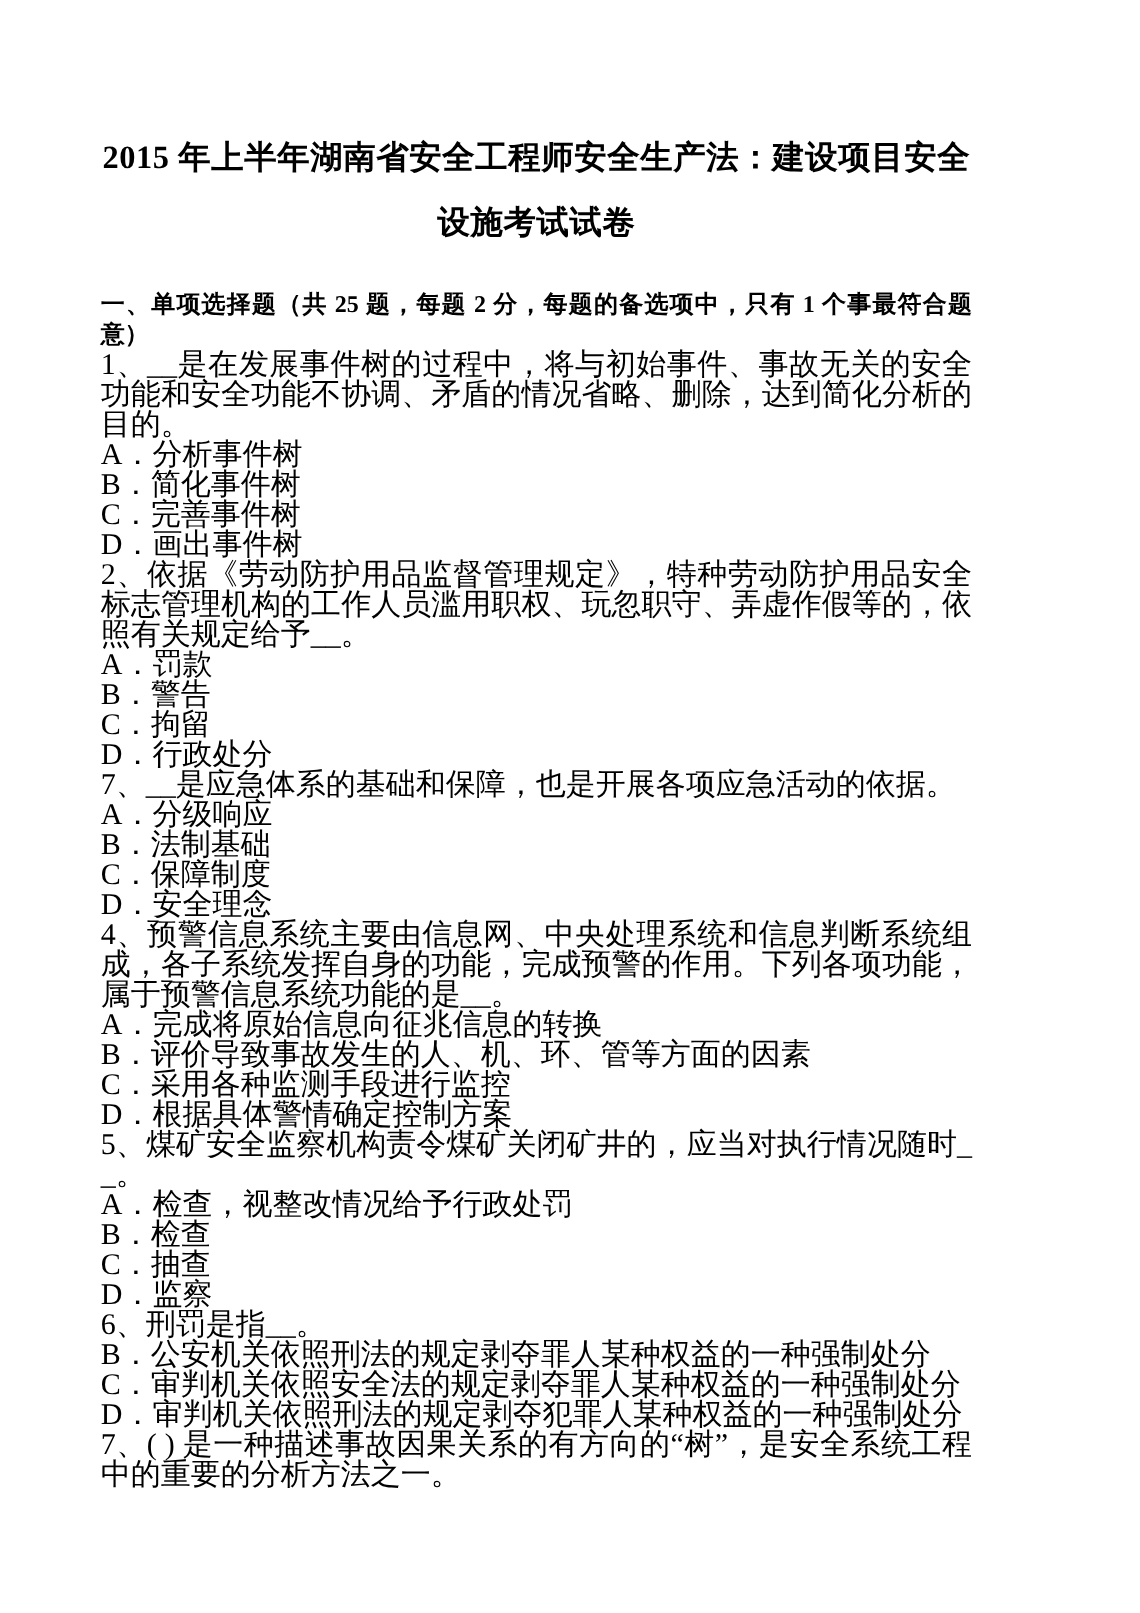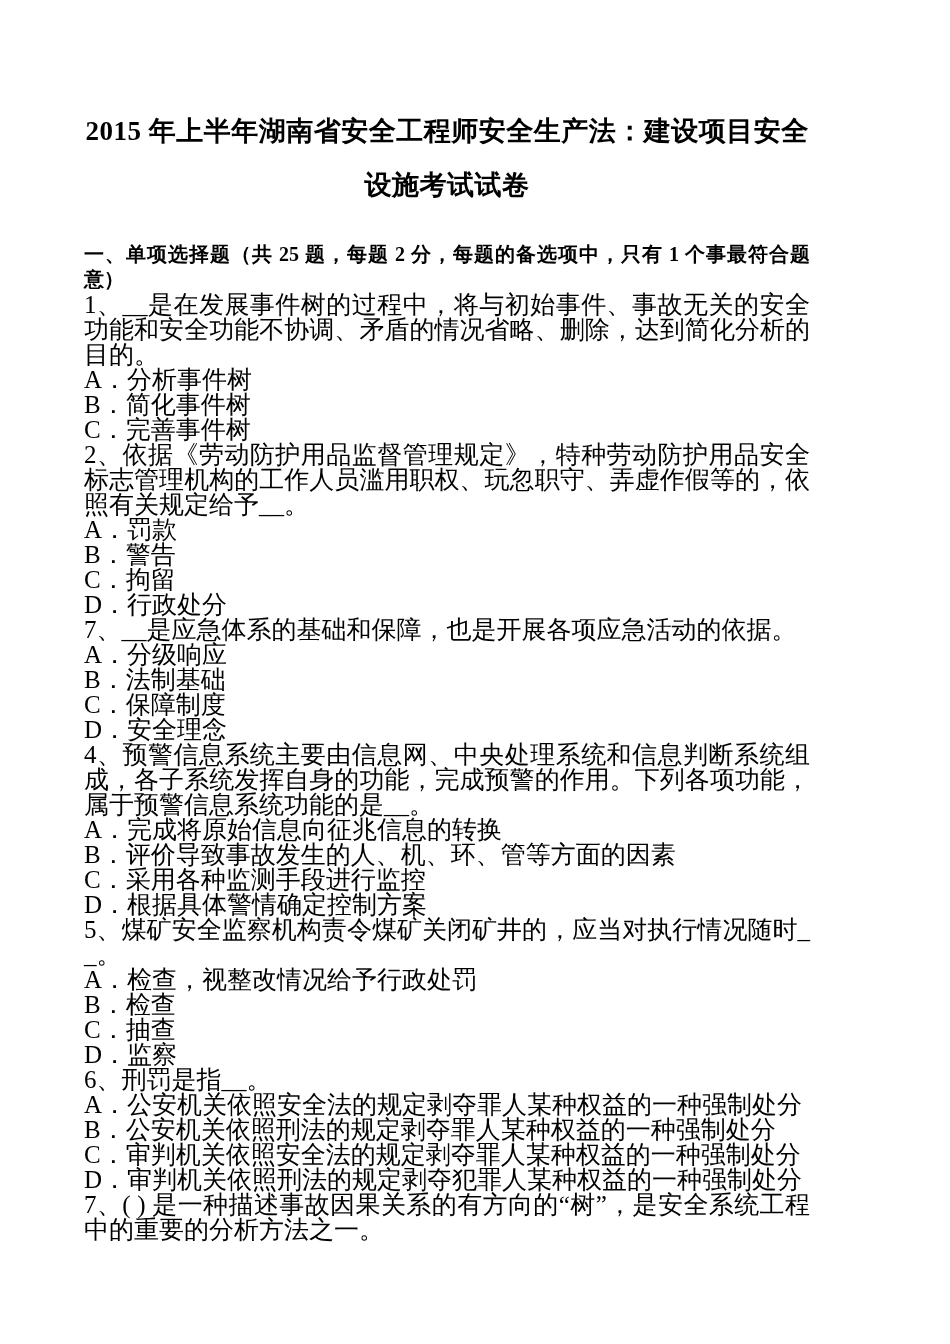--- a/index.html
+++ b/index.html
@@ -50,20 +50,21 @@
 <div class="page">
   <h1 class="doc-title">2015 年上半年湖南省安全工程师安全生产法：建设项目安全设施考试试卷</h1>
 
   <h2 class="section-heading">一、单项选择题（共 25 题，每题 2 分，每题的备选项中，只有 1 个事最符合题意）</h2>
 
   <div class="question-list">
       <p>1、__是在发展事件树的过程中，将与初始事件、事故无关的安全功能和安全功能不协调、矛盾的情况省略、删除，达到简化分析的目的。</p>
       <p>A．分析事件树</p>
       <p>B．简化事件树</p>
       <p>C．完善事件树</p>
+      <p>D．画出事件树</p>
       <p>2、依据《劳动防护用品监督管理规定》，特种劳动防护用品安全标志管理机构的工作人员滥用职权、玩忽职守、弄虚作假等的，依照有关规定给予__。</p>
       <p>A．罚款</p>
       <p>B．警告</p>
       <p>C．拘留</p>
       <p>D．行政处分</p>
       <p>7、__是应急体系的基础和保障，也是开展各项应急活动的依据。</p>
       <p>A．分级响应</p>
       <p>B．法制基础</p>
       <p>C．保障制度</p>
       <p>D．安全理念</p>
@@ -71,19 +72,18 @@
       <p>A．完成将原始信息向征兆信息的转换</p>
       <p>B．评价导致事故发生的人、机、环、管等方面的因素</p>
       <p>C．采用各种监测手段进行监控</p>
       <p>D．根据具体警情确定控制方案</p>
       <p>5、煤矿安全监察机构责令煤矿关闭矿井的，应当对执行情况随时__。</p>
       <p>A．检查，视整改情况给予行政处罚</p>
       <p>B．检查</p>
       <p>C．抽查</p>
       <p>D．监察</p>
       <p>6、刑罚是指__。</p>
-      <p>A．公安机关依照安全法的规定剥夺罪人某种权益的一种强制处分</p>
       <p>B．公安机关依照刑法的规定剥夺罪人某种权益的一种强制处分</p>
       <p>C．审判机关依照安全法的规定剥夺罪人某种权益的一种强制处分</p>
       <p>D．审判机关依照刑法的规定剥夺犯罪人某种权益的一种强制处分</p>
       <p>7、( ) 是一种描述事故因果关系的有方向的“树”，是安全系统工程中的重要的分析方法之一。</p>
     </div>
 </div>
 
 </body></html>

